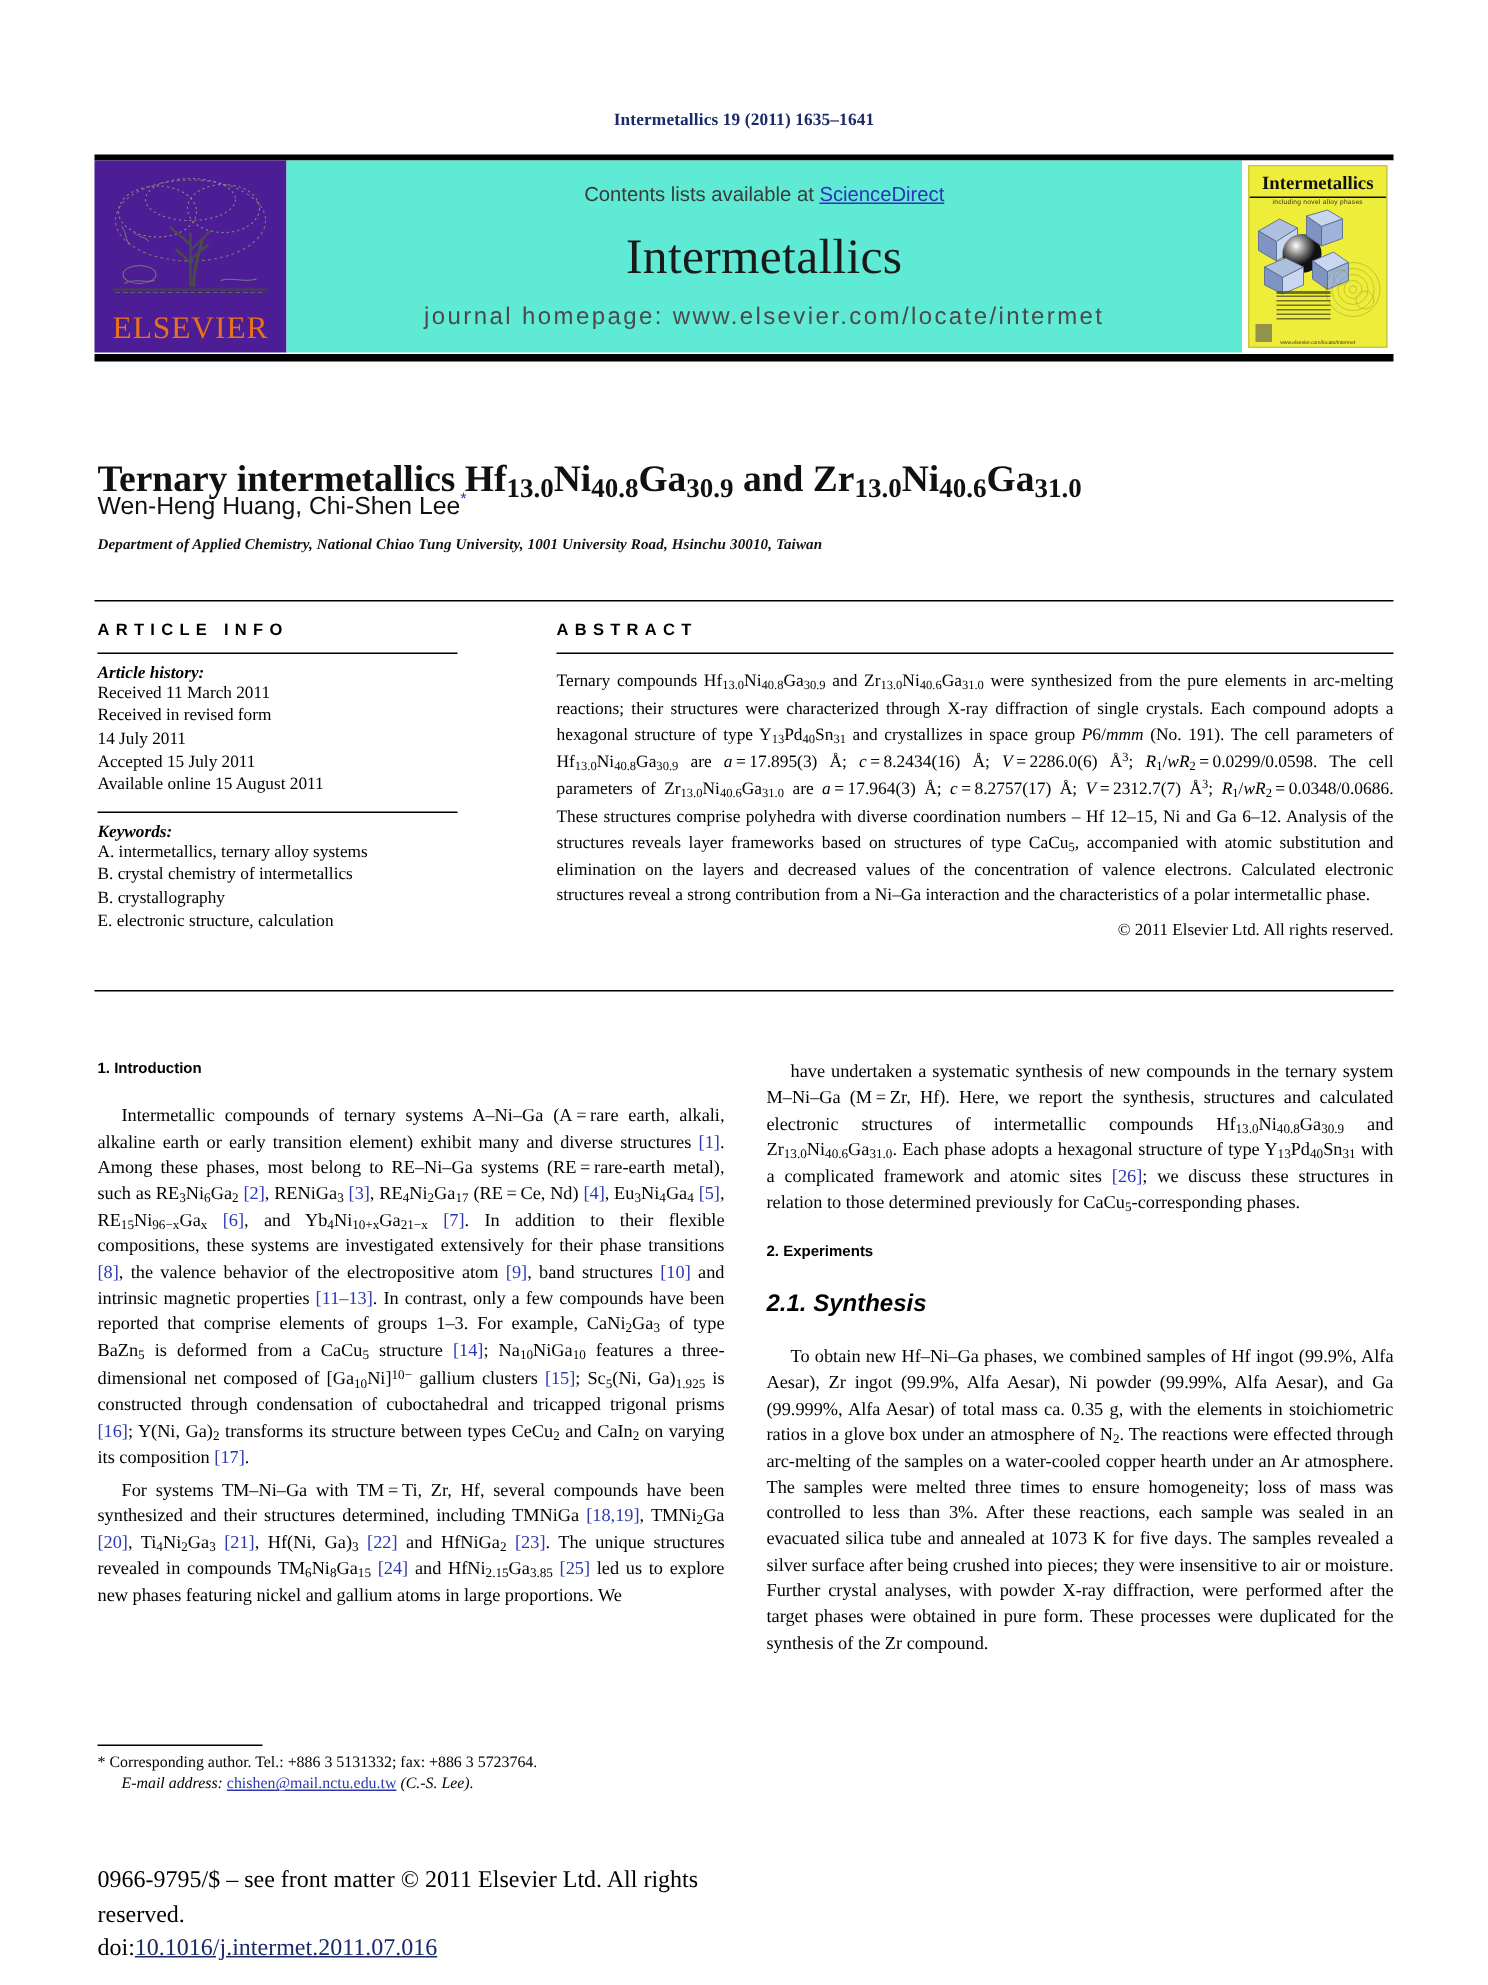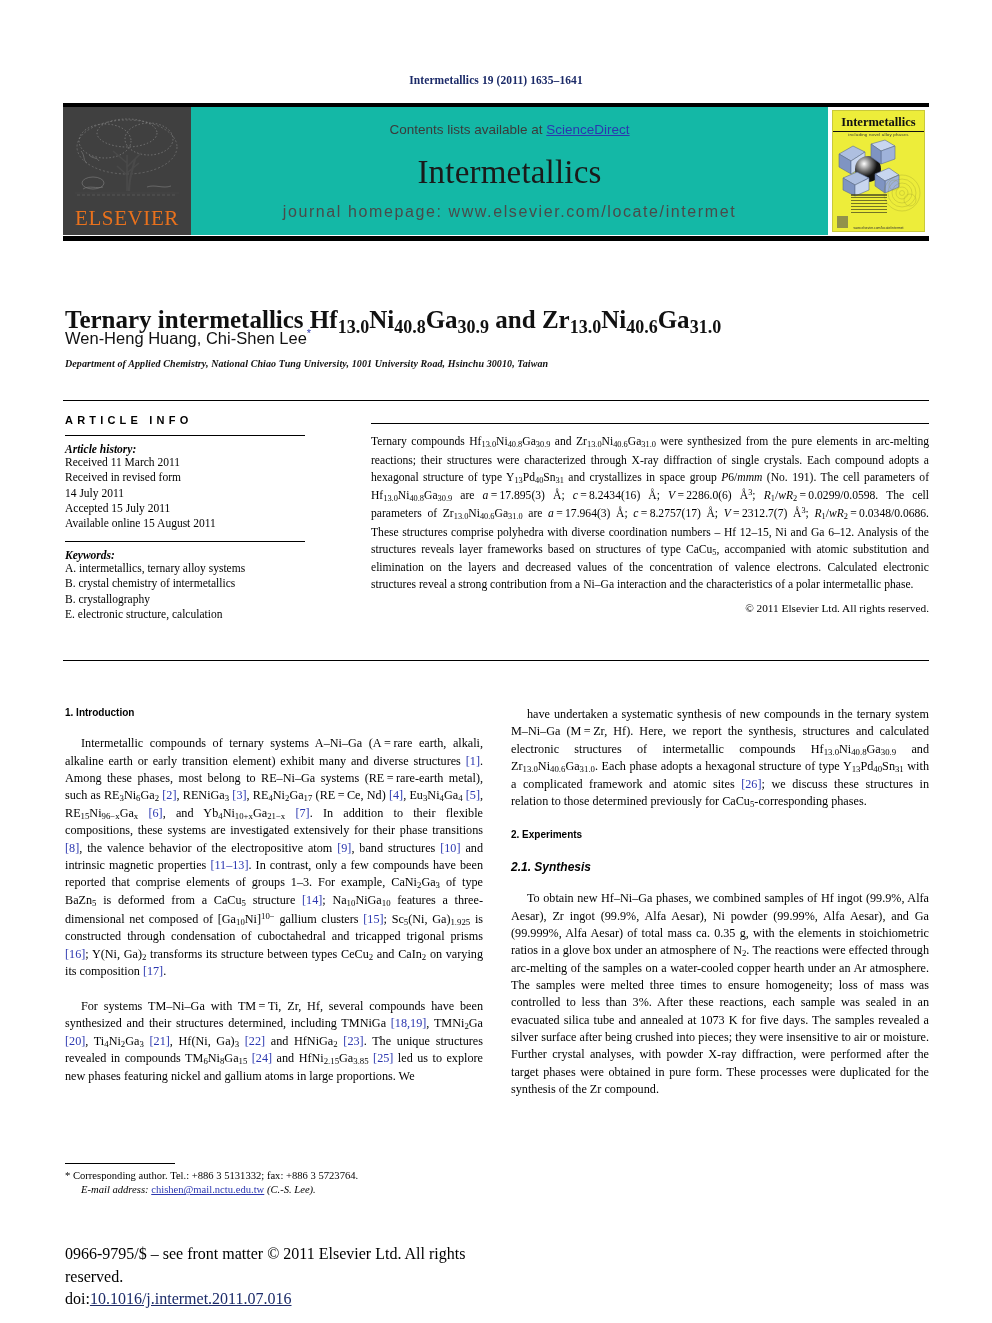--- a/index.html
+++ b/index.html
@@ -56,21 +56,21 @@
   .mast-row {
     position: relative;
     height: 128px;
     display: flex;
     align-items: stretch;
   }
   .elsevier-logo {
     width: 128px;
     flex: 0 0 128px;
     position: relative;
-    background: #404040;
+    background: #4c1d95;
     overflow: hidden;
   }
   .elsevier-logo .tree {
     position: absolute;
     left: 6px; top: 4px;
     width: 116px;
     height: 92px;
   }
   .elsevier-word {
     position: absolute;
@@ -79,21 +79,21 @@
     width: 120px;
     text-align: center;
     font-family: "Liberation Serif", serif;
     font-size: 21px;
     letter-spacing: 0.6px;
     color: #E9711C;
     font-weight: 400;
   }
   .mast-center {
     flex: 1 1 auto;
-    background: #14b8a6;
+    background: #5eead4;
     position: relative;
     text-decoration: underline;
   }
   .contents-line {
     position: absolute;
     left: 0; top: 15px;
     width: 100%;
     text-align: center;
     font-family: "Liberation Sans", sans-serif;
     font-size: 13.5px;
@@ -310,25 +310,25 @@
   .sec-head {
     font-family: "Liberation Sans", sans-serif;
     font-weight: bold;
     font-size: 10px;
     margin: 0 0 15px 0;
   }
   .sub-head {
     font-family: "Liberation Sans", sans-serif;
     font-weight: bold;
     font-style: italic;
-    font-size: 12px;
+    font-size: 16px;
     margin: 17px 0 14px 0;
   }
   .para { margin: 0 0 0 0; text-indent: 16px; }
-  .para + .para { margin-top: 17px; }
+  .para + .para { margin-top: 4px; }
   a.ref, .ref {
     color: #2b37b0;
     text-decoration: none;
   }
   
   .footnote {
     position: absolute;
     left: 65px; top: 1163px;
     width: 418px;
   }
@@ -473,20 +473,21 @@
     <div class="info-label">Keywords:</div>
     <div>
       <div class="info-line">A. intermetallics, ternary alloy systems</div>
       <div class="info-line">B. crystal chemistry of intermetallics</div>
       <div class="info-line">B. crystallography</div>
       <div class="info-line">E. electronic structure, calculation</div>
     </div>
   </div>
 
   <div class="abs-col">
+    <div class="col-head">ABSTRACT</div>
     <div class="hr"></div>
     <div class="abstract-text">Ternary compounds Hf<sub>13.0</sub>Ni<sub>40.8</sub>Ga<sub>30.9</sub> and Zr<sub>13.0</sub>Ni<sub>40.6</sub>Ga<sub>31.0</sub> were synthesized from the pure elements in arc-melting reactions; their structures were characterized through X-ray diffraction of single crystals. Each compound adopts a hexagonal structure of type Y<sub>13</sub>Pd<sub>40</sub>Sn<sub>31</sub> and crystallizes in space group <i>P</i>6/<i>mmm</i> (No. 191). The cell parameters of Hf<sub>13.0</sub>Ni<sub>40.8</sub>Ga<sub>30.9</sub> are <i>a</i> = 17.895(3) Å; <i>c</i> = 8.2434(16) Å; <i>V</i> = 2286.0(6) Å<sup>3</sup>; <i>R</i><sub>1</sub>/<i>wR</i><sub>2</sub> = 0.0299/0.0598. The cell parameters of Zr<sub>13.0</sub>Ni<sub>40.6</sub>Ga<sub>31.0</sub> are <i>a</i> = 17.964(3) Å; <i>c</i> = 8.2757(17) Å; <i>V</i> = 2312.7(7) Å<sup>3</sup>; <i>R</i><sub>1</sub>/<i>wR</i><sub>2</sub> = 0.0348/0.0686. These structures comprise polyhedra with diverse coordination numbers – Hf 12–15, Ni and Ga 6–12. Analysis of the structures reveals layer frameworks based on structures of type CaCu<sub>5</sub>, accompanied with atomic substitution and elimination on the layers and decreased values of the concentration of valence electrons. Calculated electronic structures reveal a strong contribution from a Ni–Ga interaction and the characteristics of a polar intermetallic phase.</div>
     <div class="copyright">© 2011 Elsevier Ltd. All rights reserved.</div>
   </div>
 
   <div class="band-rule-bottom"></div>
 
   <div class="body-col left">
     <div class="sec-head">1. Introduction</div>
     <p class="para">Intermetallic compounds of ternary systems A–Ni–Ga (A = rare earth, alkali, alkaline earth or early transition element) exhibit many and diverse structures <span class="ref">[1]</span>. Among these phases, most belong to RE–Ni–Ga systems (RE = rare-earth metal), such as RE<sub>3</sub>Ni<sub>6</sub>Ga<sub>2</sub> <span class="ref">[2]</span>, RENiGa<sub>3</sub> <span class="ref">[3]</span>, RE<sub>4</sub>Ni<sub>2</sub>Ga<sub>17</sub> (RE = Ce, Nd) <span class="ref">[4]</span>, Eu<sub>3</sub>Ni<sub>4</sub>Ga<sub>4</sub> <span class="ref">[5]</span>, RE<sub>15</sub>Ni<sub>96−x</sub>Ga<sub>x</sub> <span class="ref">[6]</span>, and Yb<sub>4</sub>Ni<sub>10+x</sub>Ga<sub>21−x</sub> <span class="ref">[7]</span>. In addition to their flexible compositions, these systems are investigated extensively for their phase transitions <span class="ref">[8]</span>, the valence behavior of the electropositive atom <span class="ref">[9]</span>, band structures <span class="ref">[10]</span> and intrinsic magnetic properties <span class="ref">[11–13]</span>. In contrast, only a few compounds have been reported that comprise elements of groups 1–3. For example, CaNi<sub>2</sub>Ga<sub>3</sub> of type BaZn<sub>5</sub> is deformed from a CaCu<sub>5</sub> structure <span class="ref">[14]</span>; Na<sub>10</sub>NiGa<sub>10</sub> features a three-dimensional net composed of [Ga<sub>10</sub>Ni]<sup>10−</sup> gallium clusters <span class="ref">[15]</span>; Sc<sub>5</sub>(Ni, Ga)<sub>1.925</sub> is constructed through condensation of cuboctahedral and tricapped trigonal prisms <span class="ref">[16]</span>; Y(Ni, Ga)<sub>2</sub> transforms its structure between types CeCu<sub>2</sub> and CaIn<sub>2</sub> on varying its composition <span class="ref">[17]</span>.</p>

